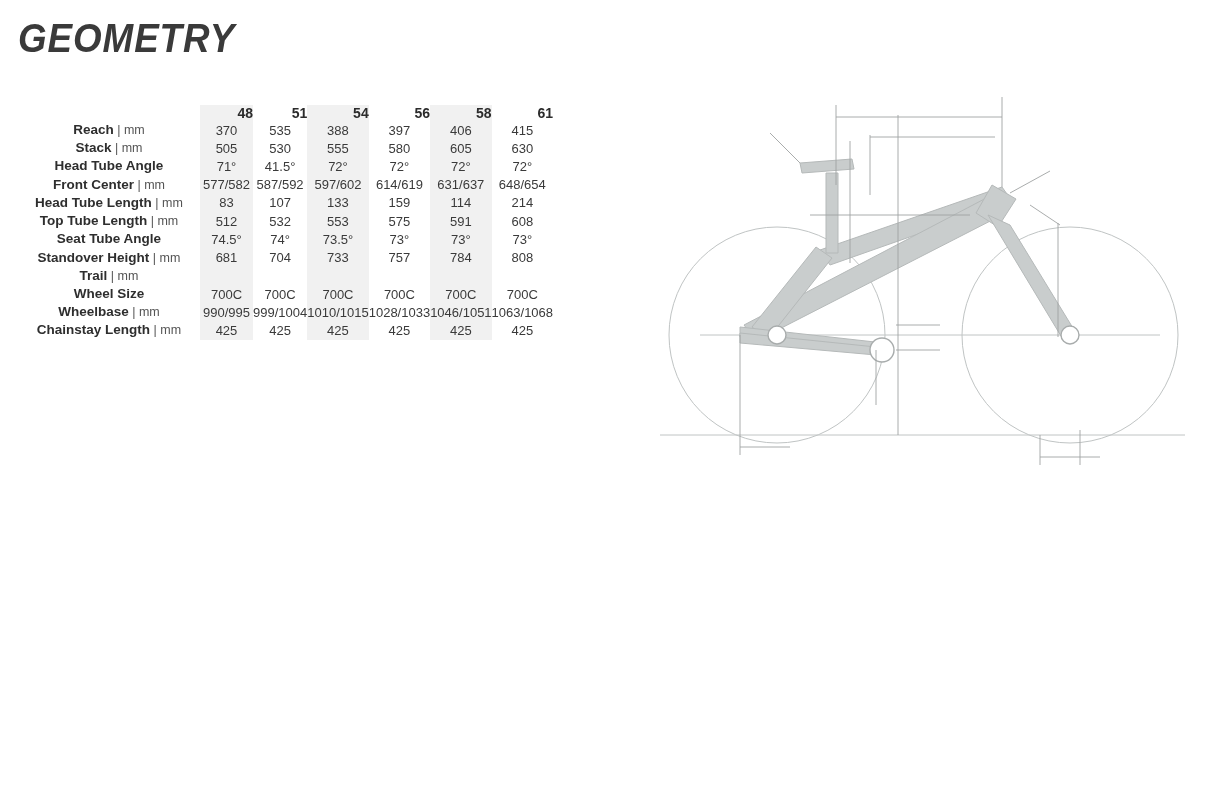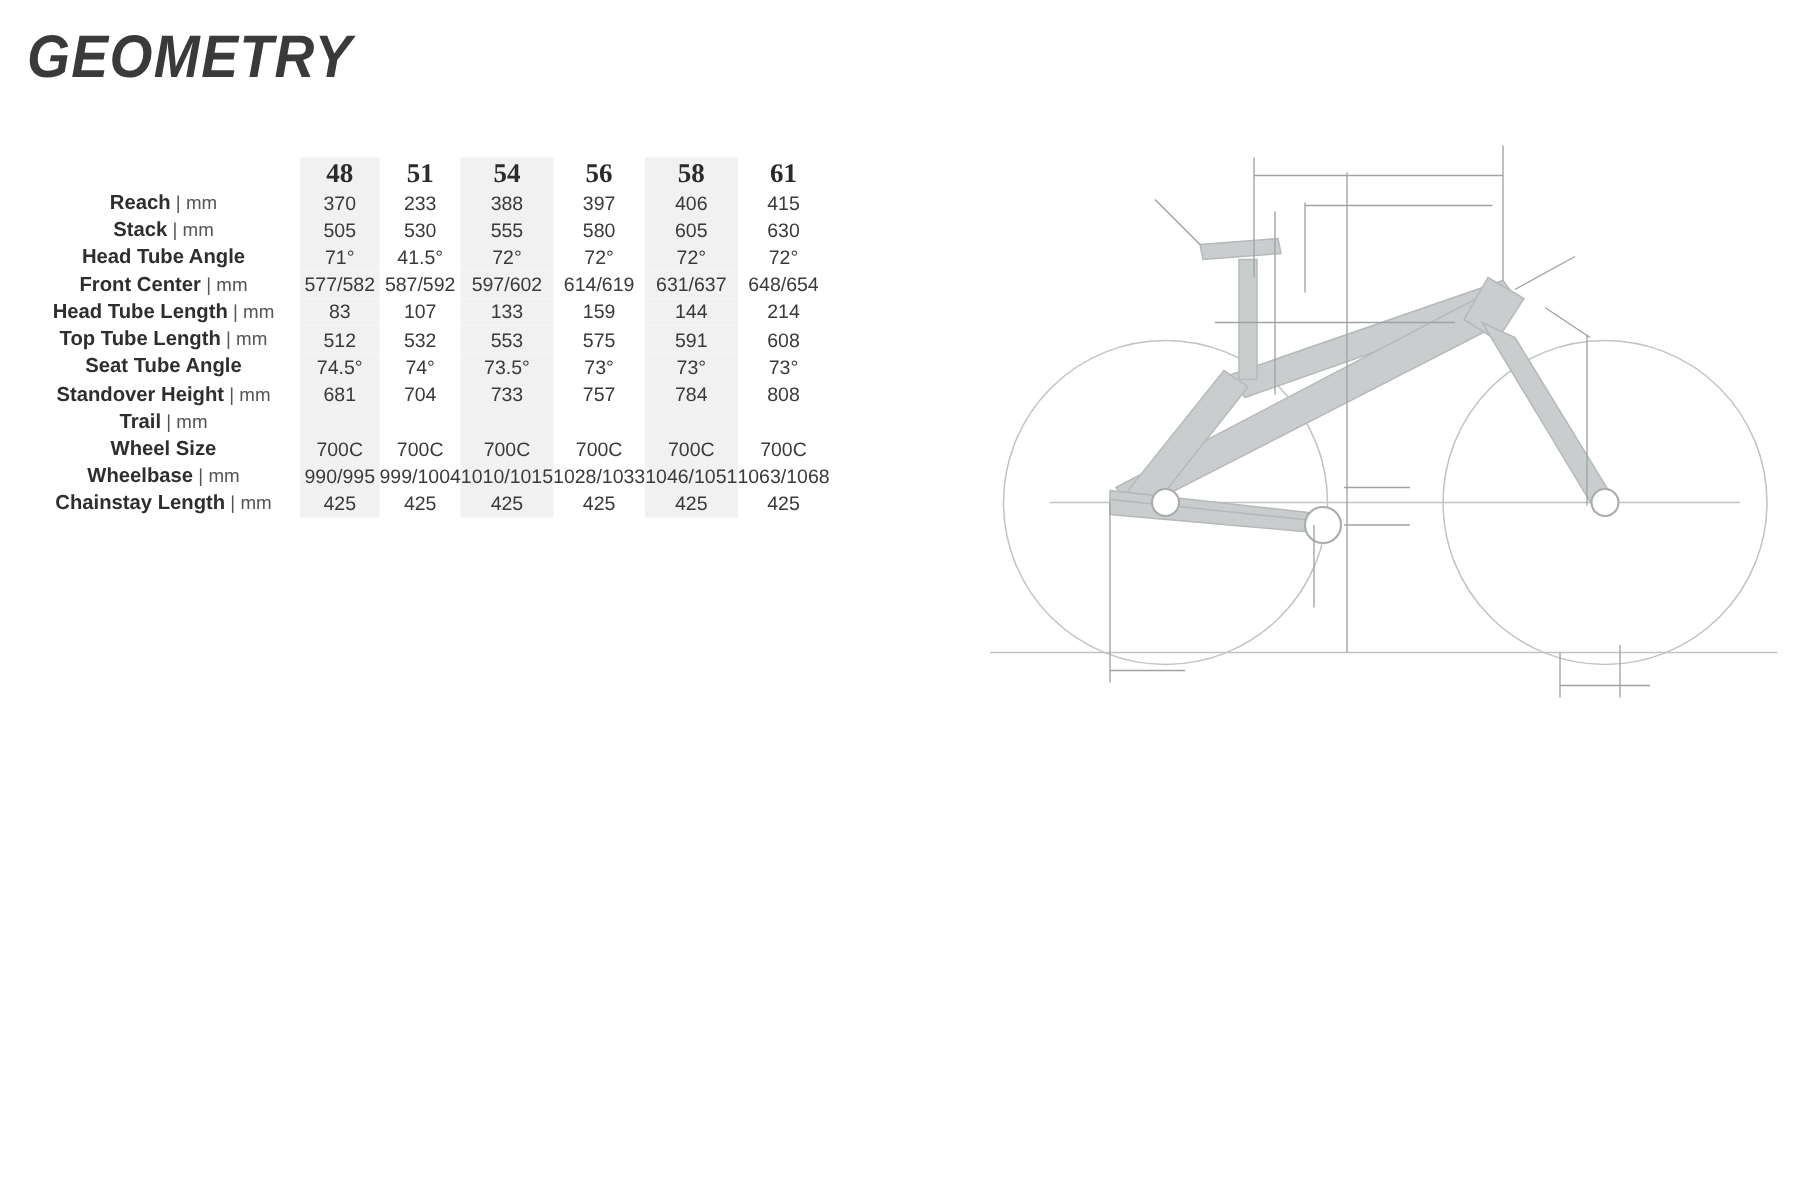--- a/index.html
+++ b/index.html
@@ -65,26 +65,25 @@
     text-align: center;
     font-size: 13px;
     color: #3a3a3a;
     padding: 7px 1px;
     vertical-align: middle;
     white-space: nowrap;
   }
   .col-shaded { background: #f1f1f1; }
   .head-cell {
     font-weight: bold;
-    font-size: 18px;
+    font-size: 14px;
     color: #2b2b2b;
-    text-align: center;
+    text-align: right;
     padding: 8px 1px 9px 1px;
     vertical-align: middle;
-    font-family: Liberation Serif, serif;
   }
   .head-row .label-cell { background: transparent; }
 
   
   .diagram {
     position: absolute;
     left: 640px;
     top: 75px;
     width: 560px;
     height: 400px;
@@ -106,21 +105,21 @@
         <th class="head-cell col-shaded">54</th>
         <th class="head-cell">56</th>
         <th class="head-cell col-shaded">58</th>
         <th class="head-cell">61</th>
       </tr>
     </thead>
     <tbody id="table-body">
         <tr>
           <td class="label-cell"><span>Reach</span><span class="unit"> | mm</span></td>
           <td class="val-cell col-shaded">370</td>
-          <td class="val-cell">233</td>
+          <td class="val-cell">535</td>
           <td class="val-cell col-shaded">388</td>
           <td class="val-cell">397</td>
           <td class="val-cell col-shaded">406</td>
           <td class="val-cell">415</td>
         </tr>
         <tr>
           <td class="label-cell"><span>Stack</span><span class="unit"> | mm</span></td>
           <td class="val-cell col-shaded">505</td>
           <td class="val-cell">530</td>
           <td class="val-cell col-shaded">555</td>
@@ -145,21 +144,21 @@
           <td class="val-cell">614/619</td>
           <td class="val-cell col-shaded">631/637</td>
           <td class="val-cell">648/654</td>
         </tr>
         <tr>
           <td class="label-cell"><span>Head Tube Length</span><span class="unit"> | mm</span></td>
           <td class="val-cell col-shaded">83</td>
           <td class="val-cell">107</td>
           <td class="val-cell col-shaded">133</td>
           <td class="val-cell">159</td>
-          <td class="val-cell col-shaded">144</td>
+          <td class="val-cell col-shaded">114</td>
           <td class="val-cell">214</td>
         </tr>
         <tr>
           <td class="label-cell"><span>Top Tube Length</span><span class="unit"> | mm</span></td>
           <td class="val-cell col-shaded">512</td>
           <td class="val-cell">532</td>
           <td class="val-cell col-shaded">553</td>
           <td class="val-cell">575</td>
           <td class="val-cell col-shaded">591</td>
           <td class="val-cell">608</td>

